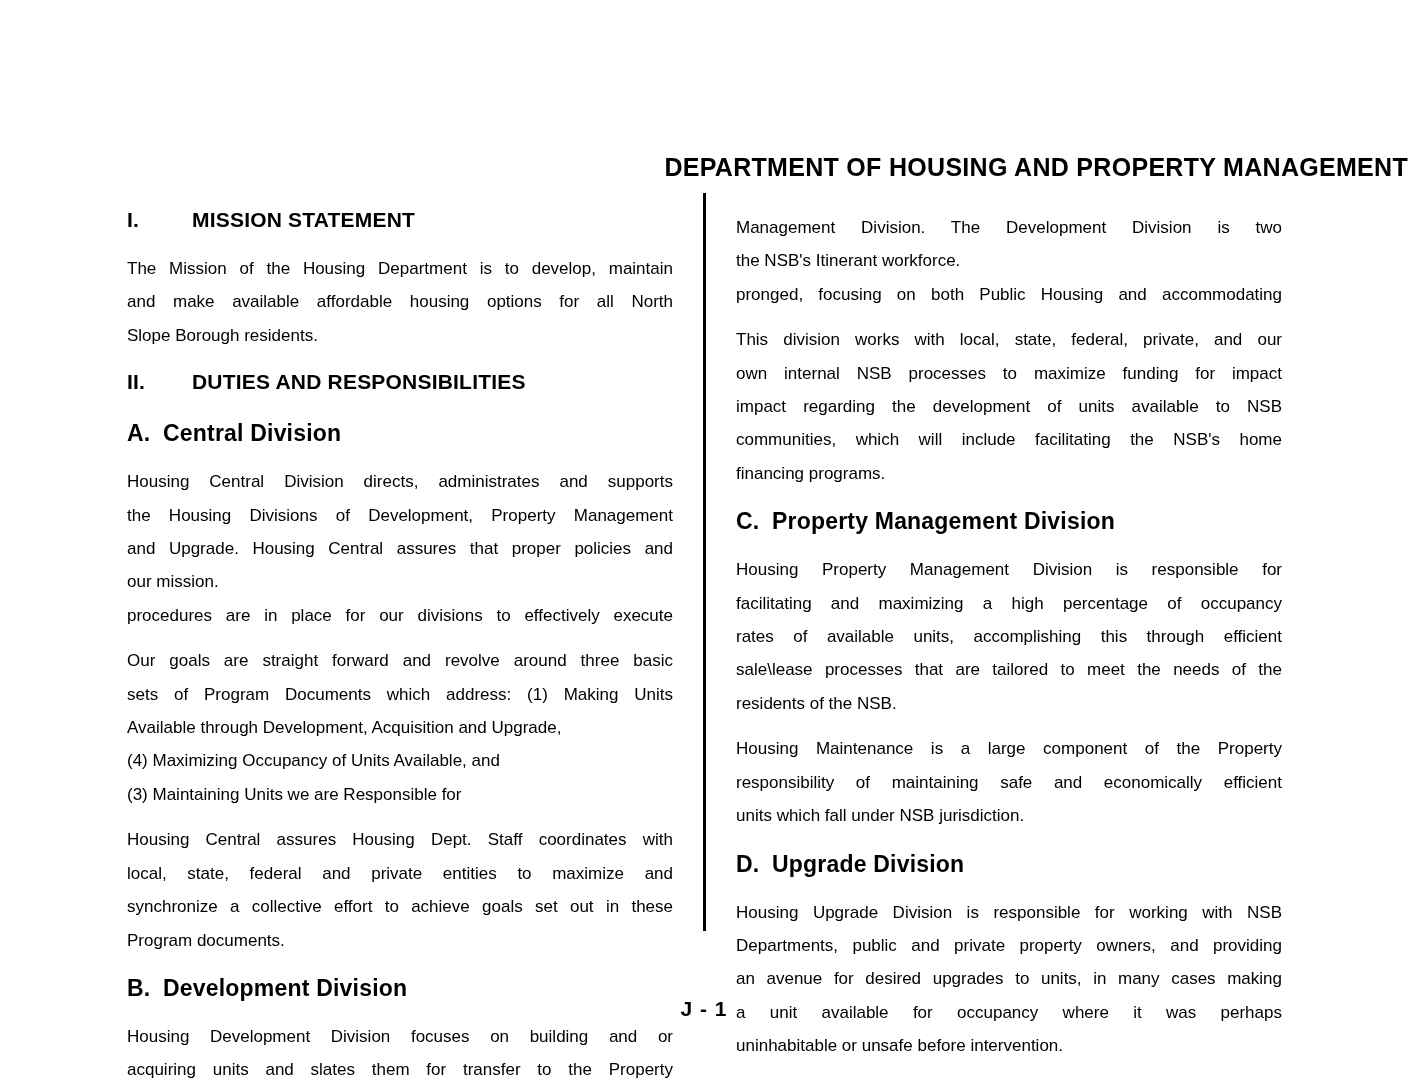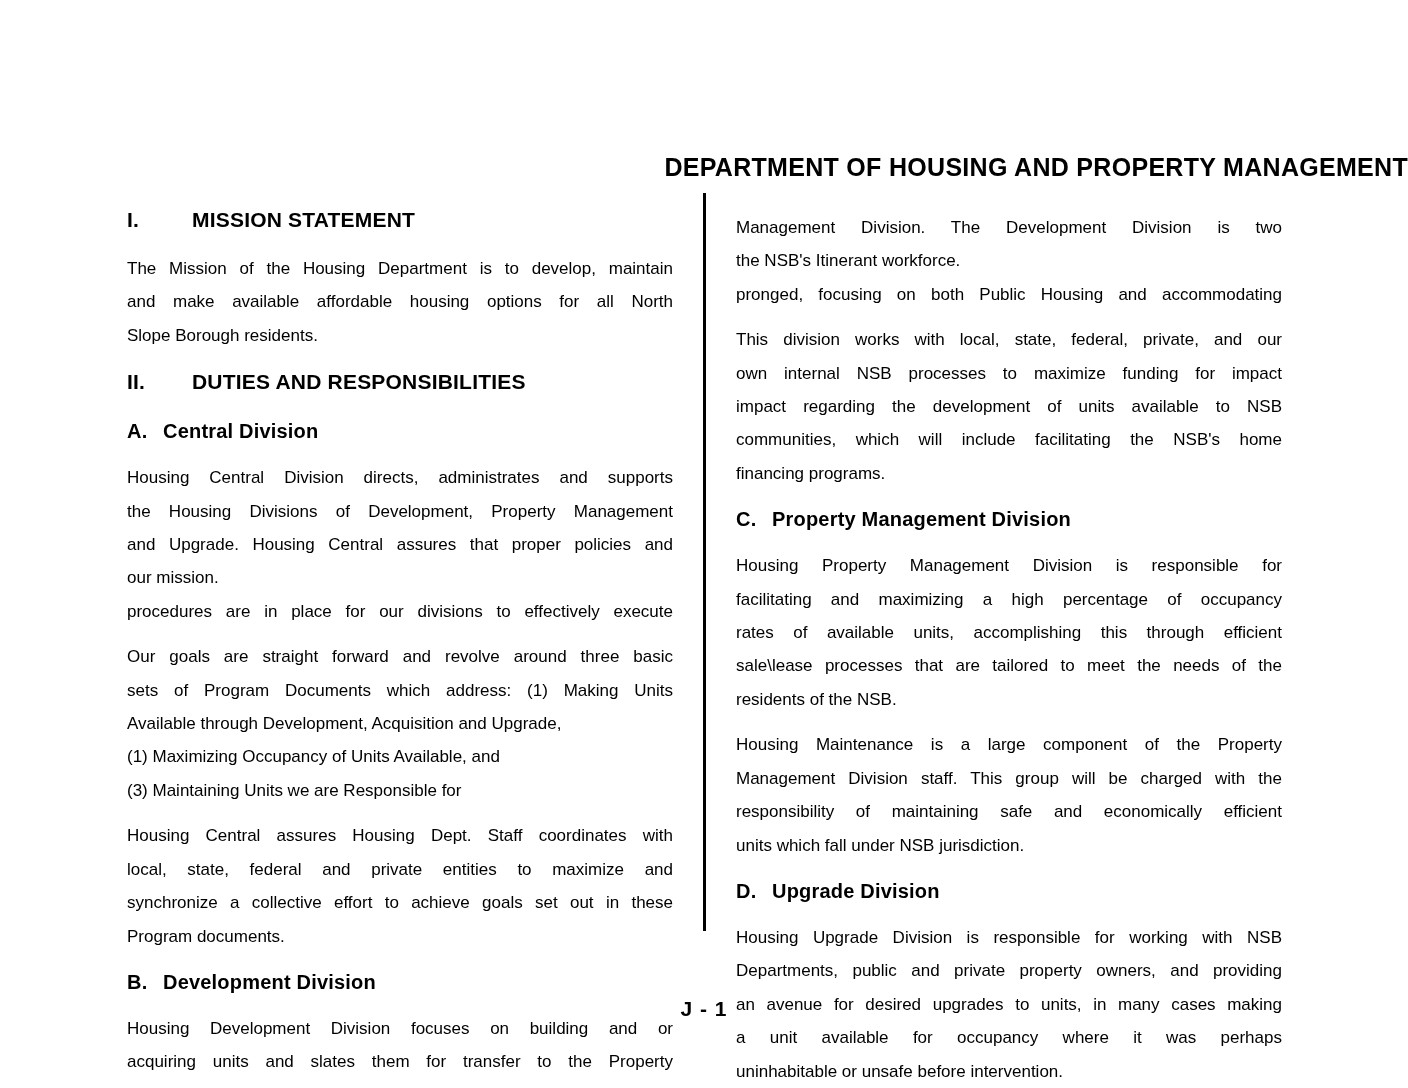--- a/index.html
+++ b/index.html
@@ -36,21 +36,21 @@
 
   .h1 {
     font-size: 21px;
     font-weight: bold;
     letter-spacing: 0.2px;
     margin-bottom: 26px;
     white-space: nowrap;
   }
   .h1 .num { display: inline-block; width: 65px; }
   .h2 {
-    font-size: 20px;
+    font-size: 23px;
     font-weight: bold;
     letter-spacing: 0.2px;
     margin-top: 4px;
     margin-bottom: 24px;
     white-space: nowrap;
   }
   .h2 .num { display: inline-block; width: 36px; }
 
   .para {
     margin-bottom: 23px;
@@ -91,21 +91,21 @@
       <div class="line just">Housing Central Division directs, administrates and supports</div>
       <div class="line just">the Housing Divisions of Development, Property Management</div>
       <div class="line just">and Upgrade. Housing Central assures that proper policies and</div>
       <div class="line">our mission.</div>
       <div class="line just">procedures are in place for our divisions to effectively execute</div>
     </div>
     <div class="para">
       <div class="line just">Our goals are straight forward and revolve around three basic</div>
       <div class="line just">sets of Program Documents which address: (1) Making Units</div>
       <div class="line">Available through Development, Acquisition and Upgrade,</div>
-      <div class="line">(1) Maximizing Occupancy of Units Available, and</div>
+      <div class="line">(4) Maximizing Occupancy of Units Available, and</div>
       <div class="line">(3) Maintaining Units we are Responsible for</div>
     </div>
     <div class="para">
       <div class="line just">Housing Central assures Housing Dept. Staff coordinates with</div>
       <div class="line just">local, state, federal and private entities to maximize and</div>
       <div class="line just">synchronize a collective effort to achieve goals set out in these</div>
       <div class="line">Program documents.</div>
     </div>
     <div class="h2"><span class="num">B.</span><span class="label">Development Division</span></div>
     <div class="para">
@@ -129,21 +129,20 @@
     <div class="h2"><span class="num">C.</span><span class="label">Property Management Division</span></div>
     <div class="para">
       <div class="line just">Housing Property Management Division is responsible for</div>
       <div class="line just">facilitating and maximizing a high percentage of occupancy</div>
       <div class="line just">rates of available units, accomplishing this through efficient</div>
       <div class="line just">sale\lease processes that are tailored to meet the needs of the</div>
       <div class="line">residents of the NSB.</div>
     </div>
     <div class="para">
       <div class="line just">Housing Maintenance is a large component of the Property</div>
-      <div class="line just">Management Division staff.  This group will be charged with the</div>
       <div class="line just">responsibility of maintaining safe and economically efficient</div>
       <div class="line">units which fall under NSB jurisdiction.</div>
     </div>
     <div class="h2"><span class="num">D.</span><span class="label">Upgrade Division</span></div>
     <div class="para">
       <div class="line just">Housing Upgrade Division is responsible for working with NSB</div>
       <div class="line just">Departments, public and private property owners, and providing</div>
       <div class="line just">an avenue for desired upgrades to units, in many cases making</div>
       <div class="line just">a unit available for occupancy where it was perhaps</div>
       <div class="line">uninhabitable or unsafe before intervention.</div>

